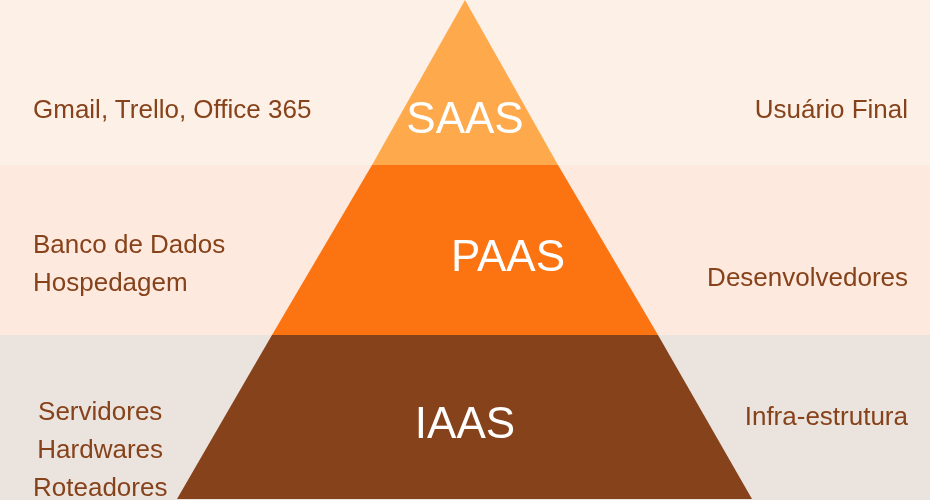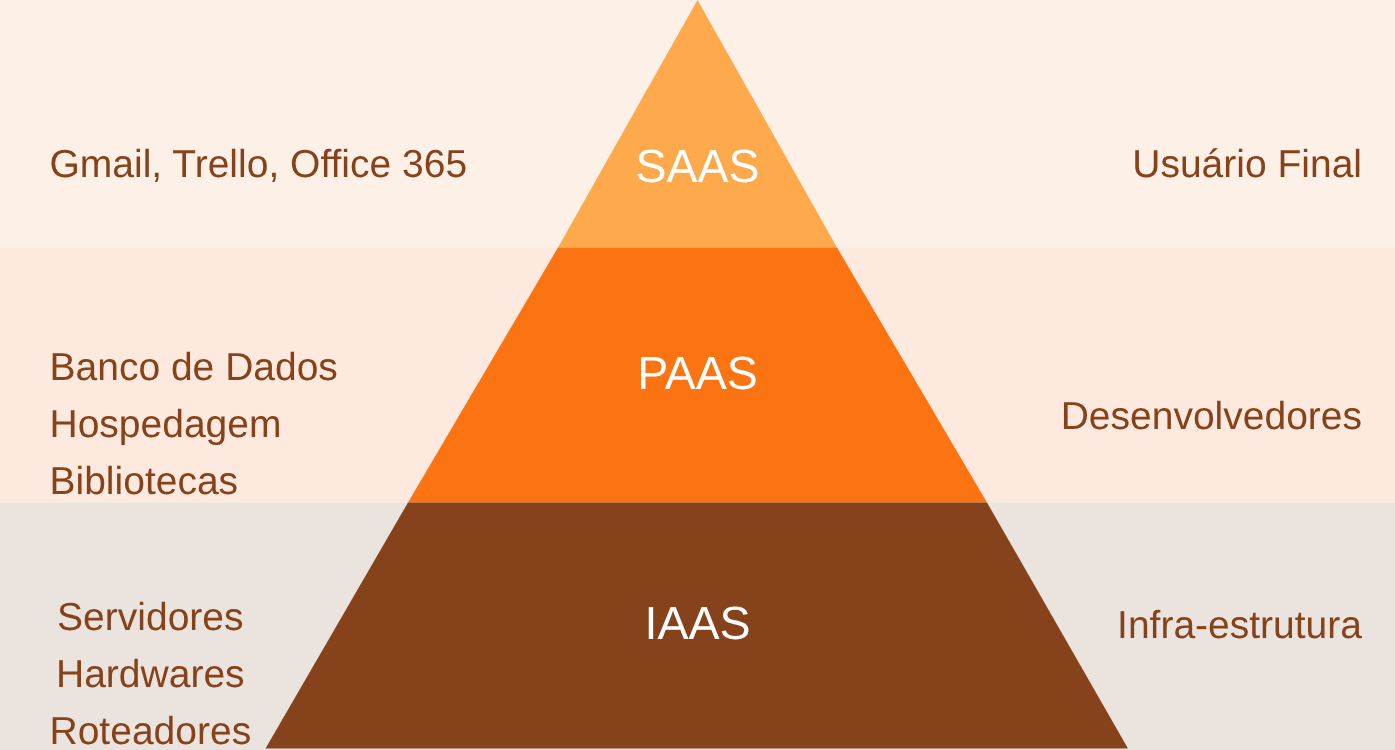--- a/index.html
+++ b/index.html
@@ -15,21 +15,21 @@
     svg.pyramid { position: absolute; left: 0; top: 0; }
     .side-text {
       position: absolute; color: #86421A; font-size: 26px; line-height: 38px;
       white-space: nowrap;
       margin-top: 28px;
     }
     .side-text div { display: block; }
     .left { left: 33px; text-align: left; }
     .right { right: 22px; text-align: center; }
     .tier-label {
-      position: absolute; color: #FFFFFF; font-size: 31px; text-align: center;
+      position: absolute; color: #FFFFFF; font-size: 44px; text-align: center;
       width: 200px; left: 365px;
     }
   </style>
 </head>
 <body>
 
 <div class="band band-top"></div>
 <div class="band band-mid"></div>
 <div class="band band-bot"></div>
 
@@ -40,25 +40,24 @@
 </svg>
 
 <div class="tier-label" style="top:93px;">SAAS</div>
 <div class="side-text left" style="top:62px;">
   <div>Gmail, Trello, Office 365</div>
 </div>
 <div class="side-text right" style="top:62px;">
   <div>Usuário Final</div>
 </div>
 
-<div class="tier-label" style="top:231px;">PAAS</div>
+<div class="tier-label" style="top:231px;text-align:right;">PAAS</div>
 <div class="side-text left" style="top:197px;">
   <div>Banco de Dados</div>
   <div>Hospedagem</div>
-  <div>Bibliotecas</div>
 </div>
 <div class="side-text right" style="top:230px;text-align:right;">
   <div>Desenvolvedores</div>
 </div>
 
 <div class="tier-label" style="top:398px;">IAAS</div>
 <div class="side-text left" style="top:364px;text-align:center;">
   <div>Servidores</div>
   <div>Hardwares</div>
   <div>Roteadores</div>

